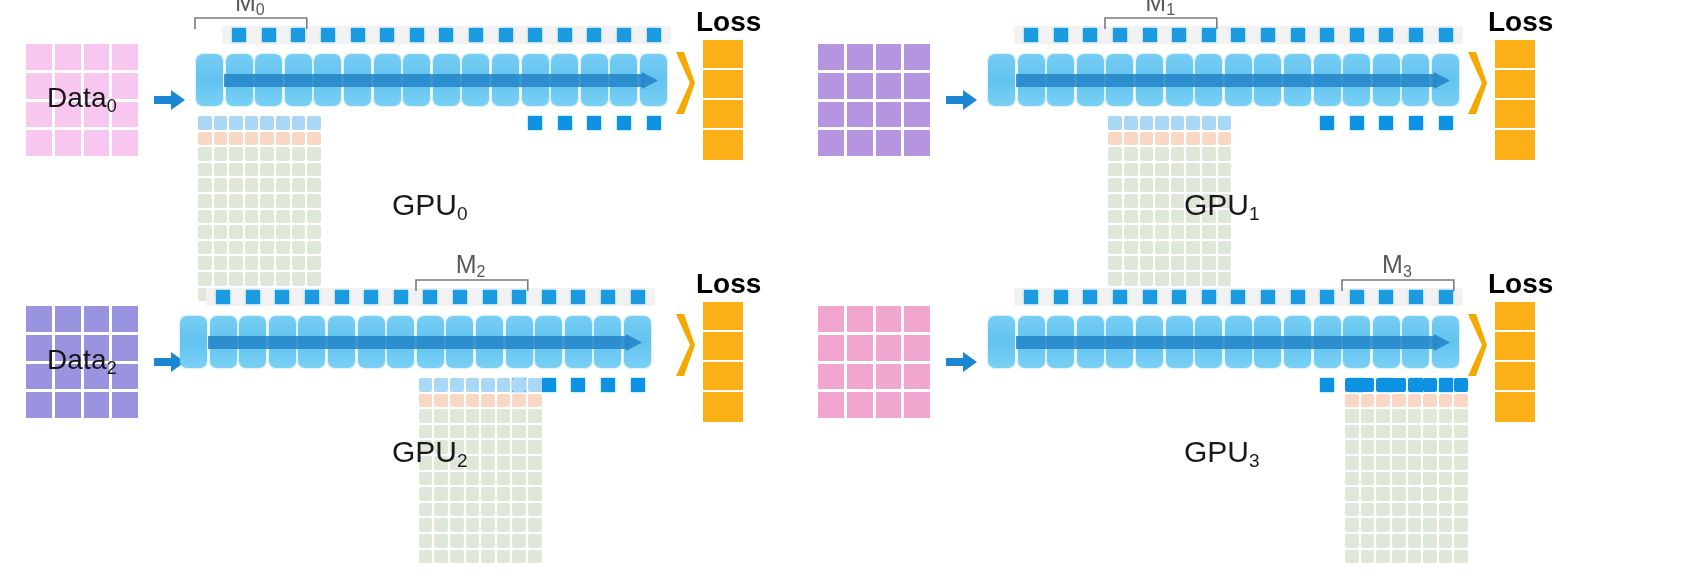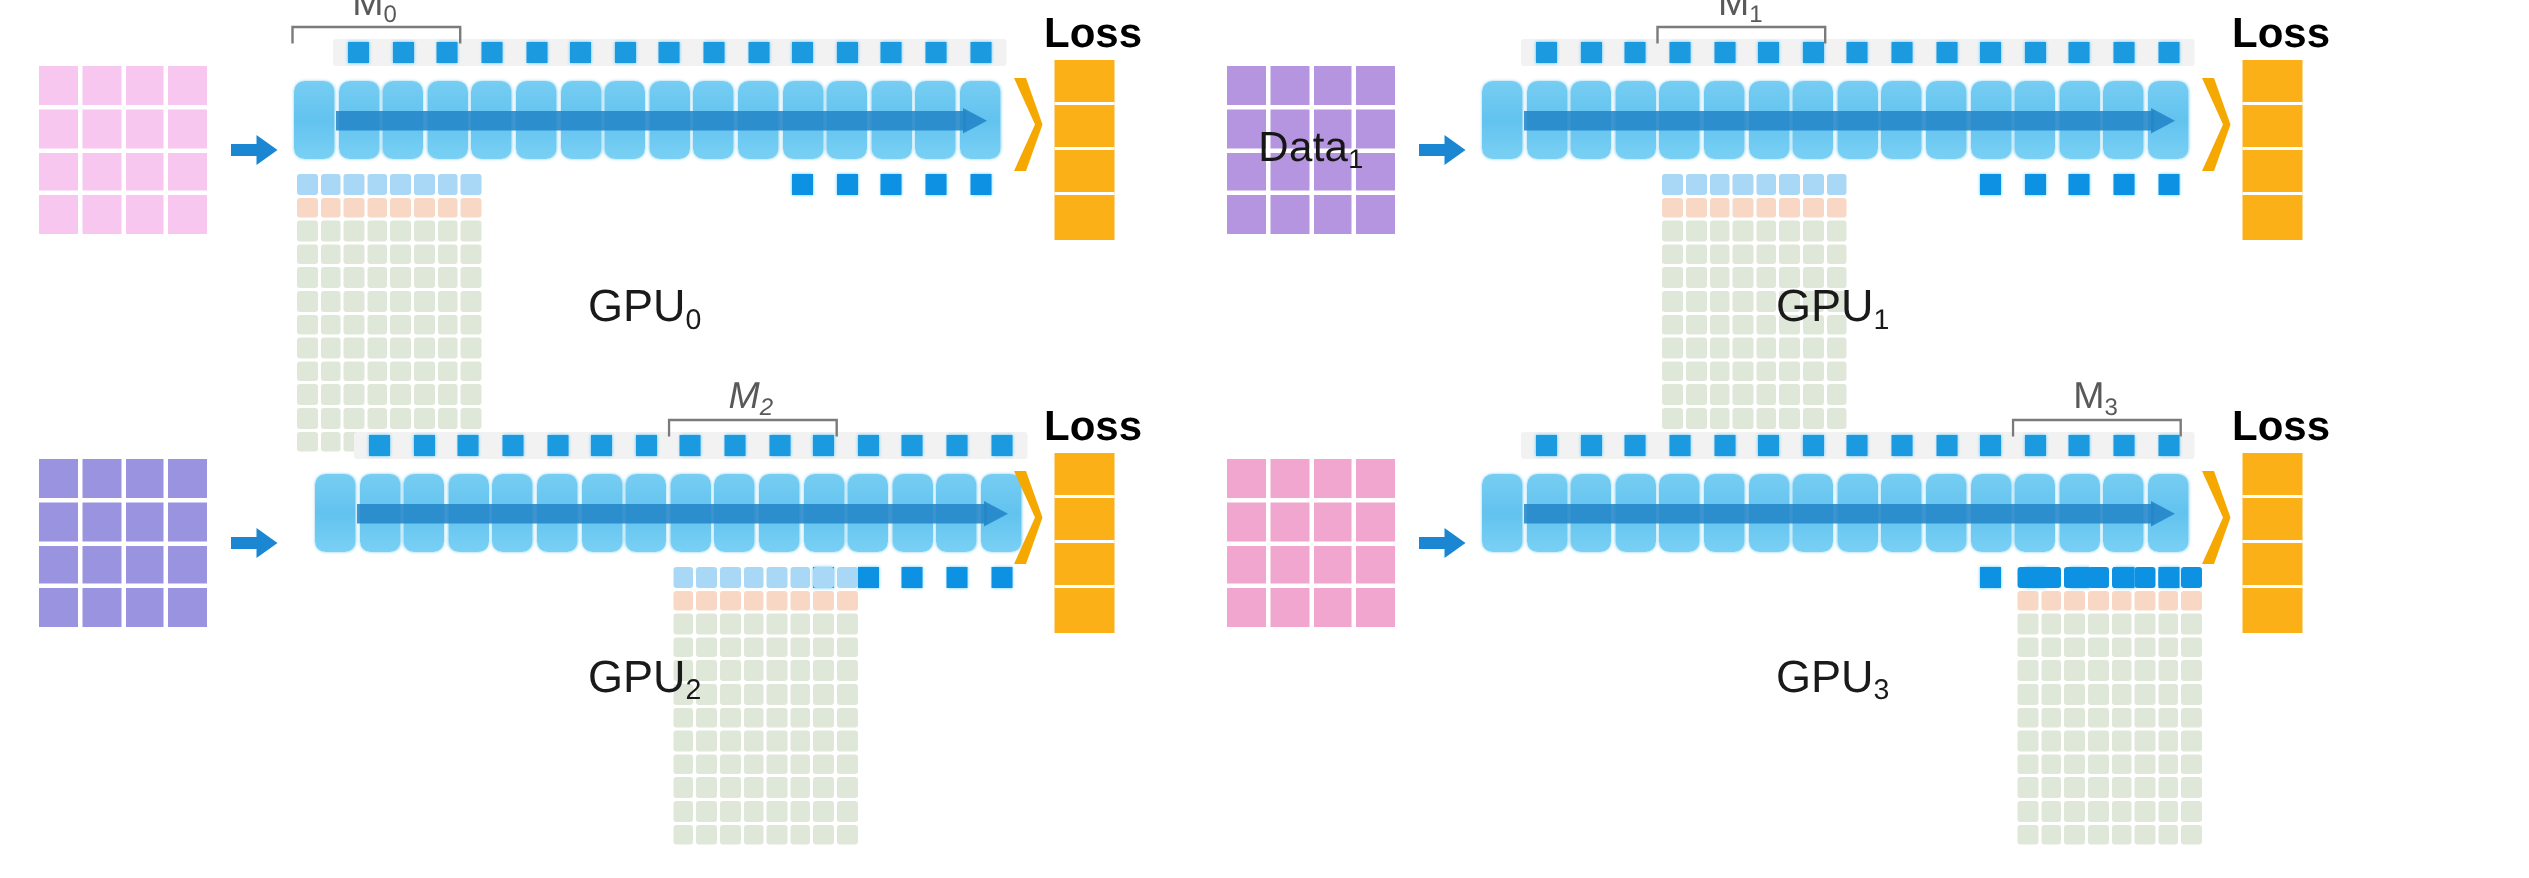--- a/index.html
+++ b/index.html
@@ -129,20 +129,23 @@
         <div class="cell" style="background: rgb(247, 199, 239);"></div>
         <div class="cell" style="background: rgb(247, 199, 239);"></div>
         <div class="cell" style="background: rgb(247, 199, 239);"></div>
         <div class="cell" style="background: rgb(247, 199, 239);"></div>
         <div class="cell" style="background: rgb(247, 199, 239);"></div>
         <div class="cell" style="background: rgb(247, 199, 239);"></div>
         <div class="cell" style="background: rgb(247, 199, 239);"></div>
         <div class="cell" style="background: rgb(247, 199, 239);"></div>
         <div class="cell" style="background: rgb(247, 199, 239);"></div>
         <div class="cell" style="background: rgb(247, 199, 239);"></div>
+      </div>
+      <div class="data-label" style="left: 12px; top: 36px;">
+        <span>Data<sub>0</sub></span>
       </div>
       <div class="feed-arrow" style="left: 140px; top: 80px;"><svg width="32" height="24" viewBox="0 0 32 24">
           <path d="M0 8 H17 V2 L31 12 L17 22 V16 H0 Z" fill="#1b87d2"></path>
         </svg></div>
       <div class="strip" style="left: 182px; top: 0px; width: 480px; height: 300px;">
         <div class="grad-track" style="left: 25.6px; top: 18px; width: 449.4px; height: 18px;"></div>
         <div class="grad-sq" style="left: 36.1px; top: 20px; width: 14px; height: 14px;"></div>
         <div class="grad-sq" style="left: 65.7px; top: 20px; width: 14px; height: 14px;"></div>
         <div class="grad-sq" style="left: 95.3px; top: 20px; width: 14px; height: 14px;"></div>
         <div class="grad-sq" style="left: 124.9px; top: 20px; width: 14px; height: 14px;"></div>
@@ -311,23 +314,20 @@
         <div class="cell" style="background: rgb(182, 149, 224);"></div>
         <div class="cell" style="background: rgb(182, 149, 224);"></div>
         <div class="cell" style="background: rgb(182, 149, 224);"></div>
         <div class="cell" style="background: rgb(182, 149, 224);"></div>
         <div class="cell" style="background: rgb(182, 149, 224);"></div>
         <div class="cell" style="background: rgb(182, 149, 224);"></div>
         <div class="cell" style="background: rgb(182, 149, 224);"></div>
         <div class="cell" style="background: rgb(182, 149, 224);"></div>
         <div class="cell" style="background: rgb(182, 149, 224);"></div>
       </div>
-      <div class="data-label" style="left: 12px; top: 36px;">
-        <span>Data<sub>1</sub></span>
-      </div>
       <div class="feed-arrow" style="left: 140px; top: 80px;"><svg width="32" height="24" viewBox="0 0 32 24">
           <path d="M0 8 H17 V2 L31 12 L17 22 V16 H0 Z" fill="#1b87d2"></path>
         </svg></div>
       <div class="strip" style="left: 182px; top: 0px; width: 480px; height: 300px;">
         <div class="grad-track" style="left: 25.6px; top: 18px; width: 449.4px; height: 18px;"></div>
         <div class="grad-sq" style="left: 36.1px; top: 20px; width: 14px; height: 14px;"></div>
         <div class="grad-sq" style="left: 65.7px; top: 20px; width: 14px; height: 14px;"></div>
         <div class="grad-sq" style="left: 95.3px; top: 20px; width: 14px; height: 14px;"></div>
         <div class="grad-sq" style="left: 124.9px; top: 20px; width: 14px; height: 14px;"></div>
         <div class="grad-sq" style="left: 154.5px; top: 20px; width: 14px; height: 14px;"></div>
@@ -495,24 +495,27 @@
         <div class="cell" style="background: rgb(154, 148, 224);"></div>
         <div class="cell" style="background: rgb(154, 148, 224);"></div>
         <div class="cell" style="background: rgb(154, 148, 224);"></div>
         <div class="cell" style="background: rgb(154, 148, 224);"></div>
         <div class="cell" style="background: rgb(154, 148, 224);"></div>
         <div class="cell" style="background: rgb(154, 148, 224);"></div>
         <div class="cell" style="background: rgb(154, 148, 224);"></div>
         <div class="cell" style="background: rgb(154, 148, 224);"></div>
         <div class="cell" style="background: rgb(154, 148, 224);"></div>
       </div>
+      <div class="data-label" style="left: 12px; top: 36px;">
+        <span>Data<sub>2</sub></span>
+      </div>
       <div class="feed-arrow" style="left: 140px; top: 80px;"><svg width="32" height="24" viewBox="0 0 32 24">
           <path d="M0 8 H17 V2 L31 12 L17 22 V16 H0 Z" fill="#1b87d2"></path>
         </svg></div>
-      <div class="strip" style="left: 196px; top: 0px; width: 480px; height: 300px; font-style: italic;">
+      <div class="strip" style="left: 166px; top: 0px; width: 480px; height: 300px;">
         <div class="grad-track" style="left: 25.6px; top: 18px; width: 449.4px; height: 18px;"></div>
         <div class="grad-sq" style="left: 36.1px; top: 20px; width: 14px; height: 14px;"></div>
         <div class="grad-sq" style="left: 65.7px; top: 20px; width: 14px; height: 14px;"></div>
         <div class="grad-sq" style="left: 95.3px; top: 20px; width: 14px; height: 14px;"></div>
         <div class="grad-sq" style="left: 124.9px; top: 20px; width: 14px; height: 14px;"></div>
         <div class="grad-sq" style="left: 154.5px; top: 20px; width: 14px; height: 14px;"></div>
         <div class="grad-sq" style="left: 184.1px; top: 20px; width: 14px; height: 14px;"></div>
         <div class="grad-sq" style="left: 213.7px; top: 20px; width: 14px; height: 14px;"></div>
         <div class="grad-sq" style="left: 243.3px; top: 20px; width: 14px; height: 14px;"></div>
         <div class="grad-sq" style="left: 272.9px; top: 20px; width: 14px; height: 14px;"></div>

